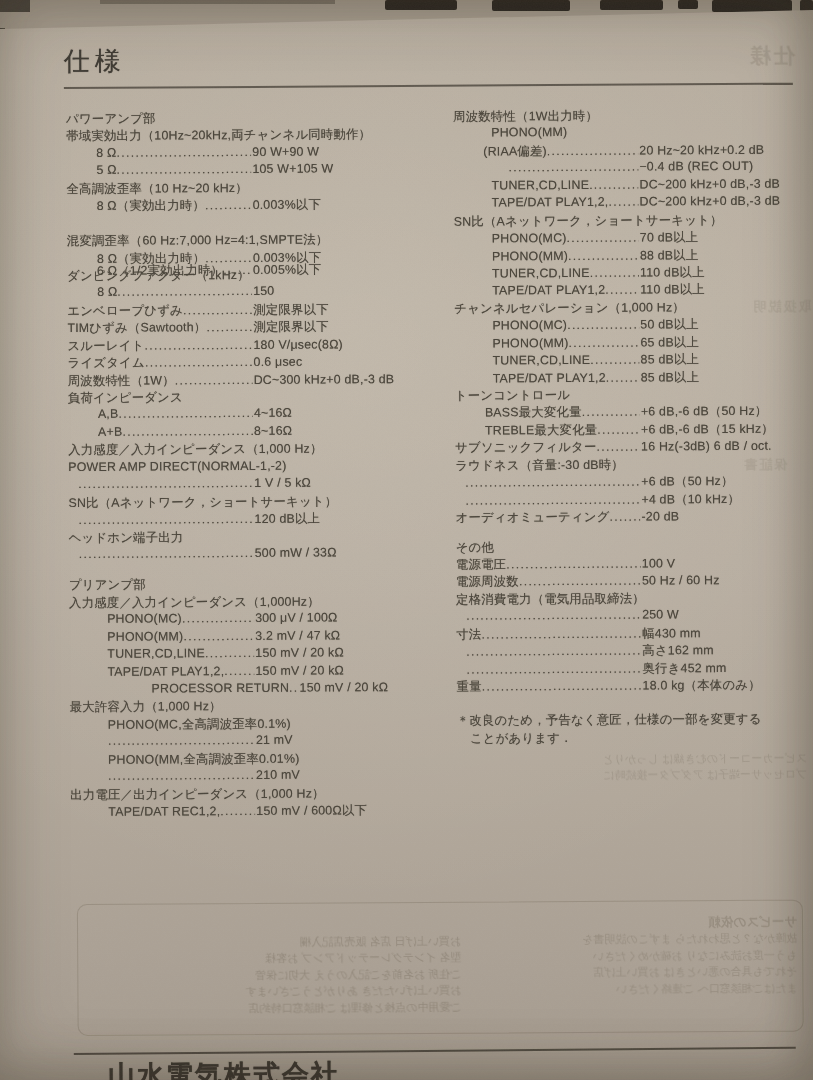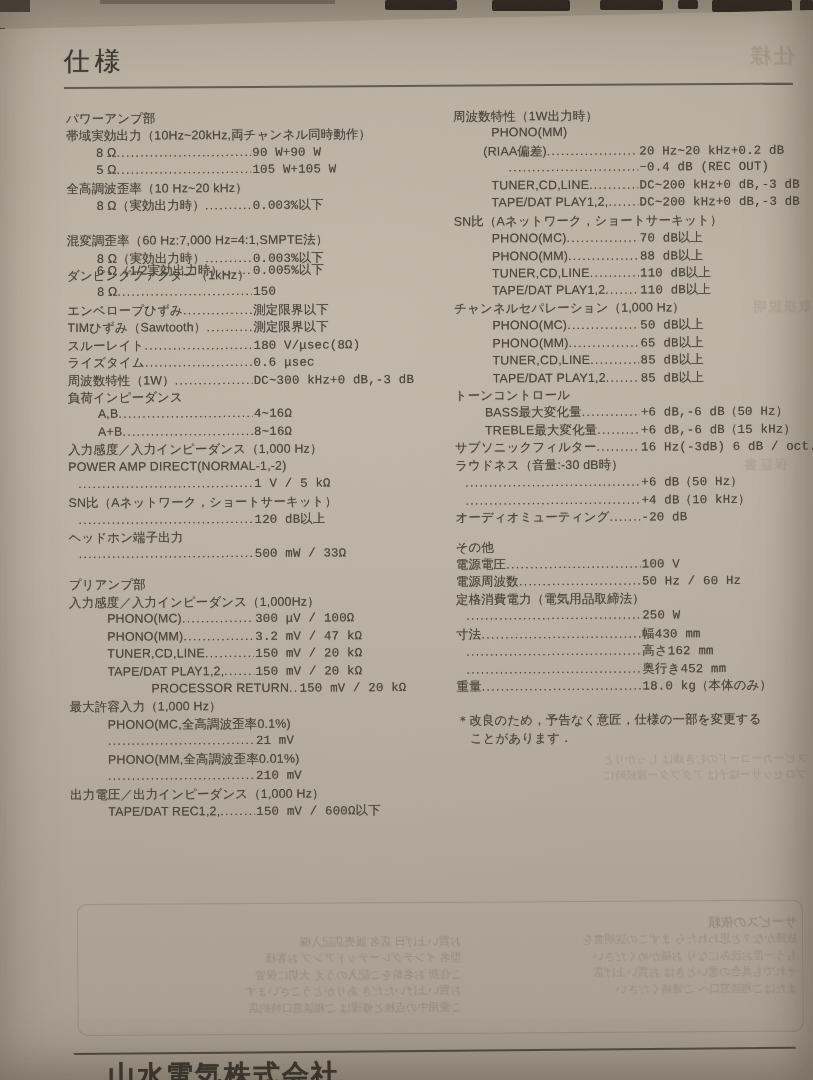--- a/index.html
+++ b/index.html
@@ -35,21 +35,21 @@
   .col-right{flex:1 1 auto;min-width:0;}
 
   .spec-line{
     display:flex;align-items:baseline;height:17.45px;
     font-size:12.4px;letter-spacing:.2px;color:#49443a;white-space:nowrap;
     text-shadow:0 0 .7px rgba(73,67,57,.65);
   }
   .lead{display:inline-flex;flex:0 0 auto;overflow:hidden;align-items:baseline;}
   .lbl{flex:0 0 auto;}
   .dots{flex:1 1 0;overflow:hidden;letter-spacing:1.3px;color:#4c463c;}
-  .val{flex:0 0 auto;padding-left:1px;font-family:Liberation Mono, monospace;}
+  .val{flex:0 0 auto;padding-left:1px;}
 
   .bottom-rule{position:absolute;left:70px;top:1050px;width:722px;height:2px;background:rgba(66,60,52,.85);transform:rotate(-.15deg);}
   .company{
     position:absolute;left:104px;top:1056px;
     font-size:27px;font-weight:bold;letter-spacing:2px;color:#39342d;
     text-shadow:0 0 .8px rgba(50,45,38,.8);
   }
 
   
   .ghost{position:absolute;transform:scaleX(-1);filter:blur(.7px);color:#6e6455;pointer-events:none;}

